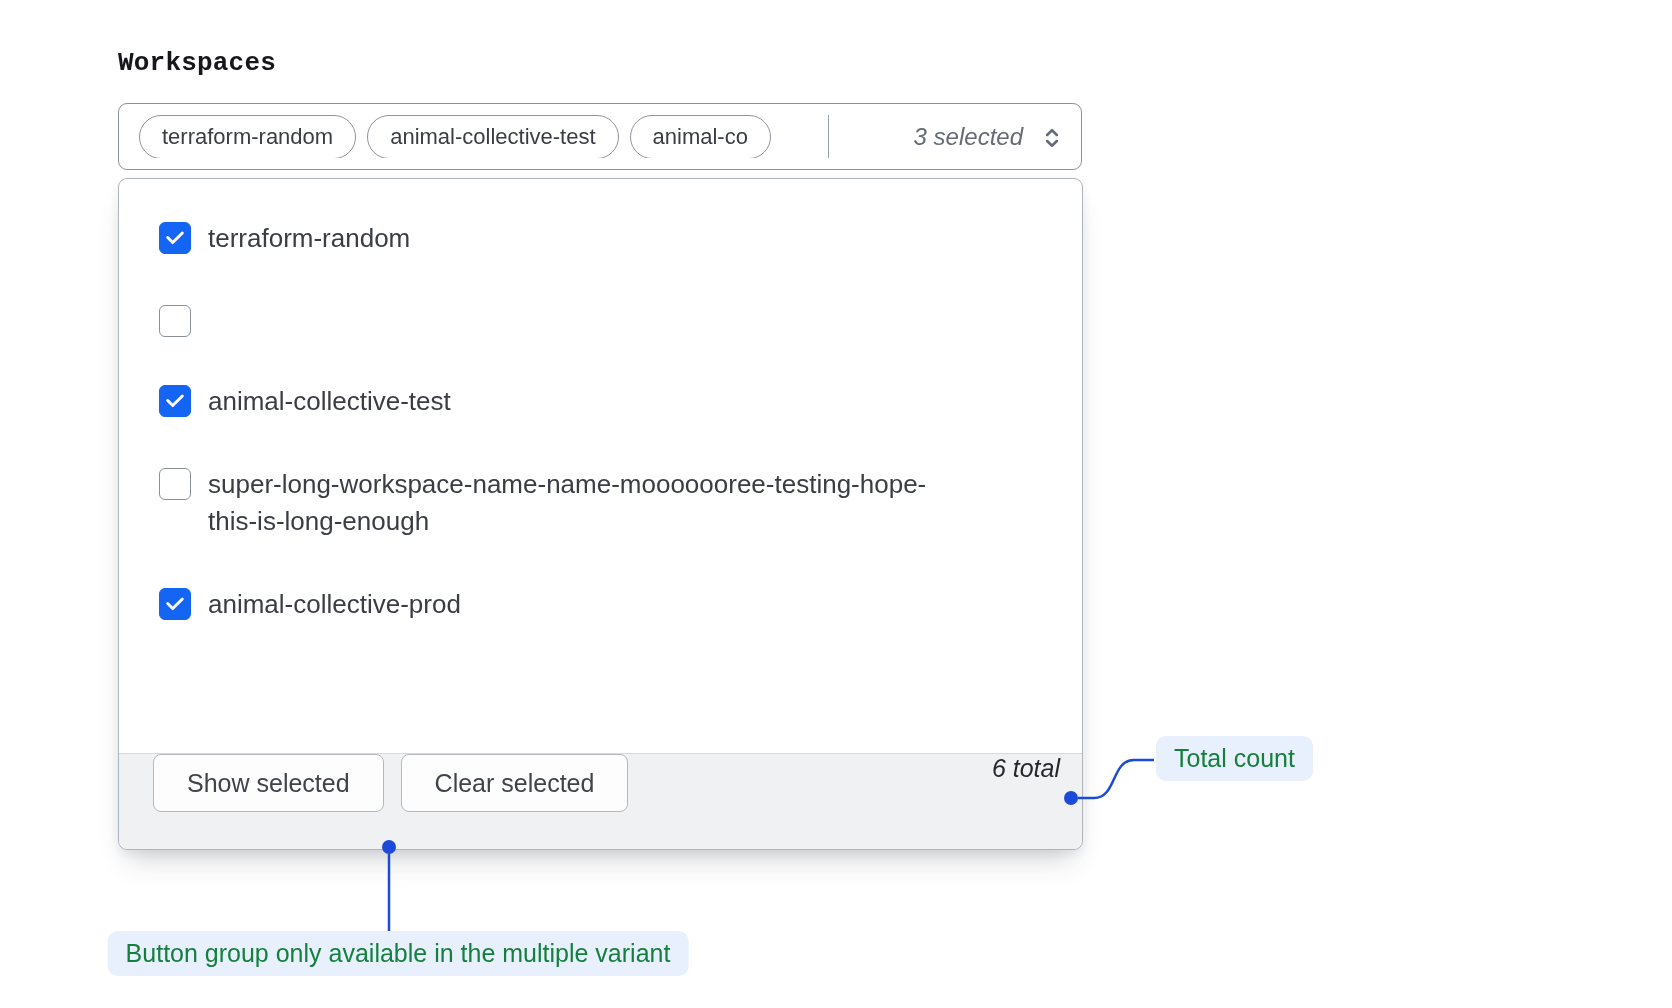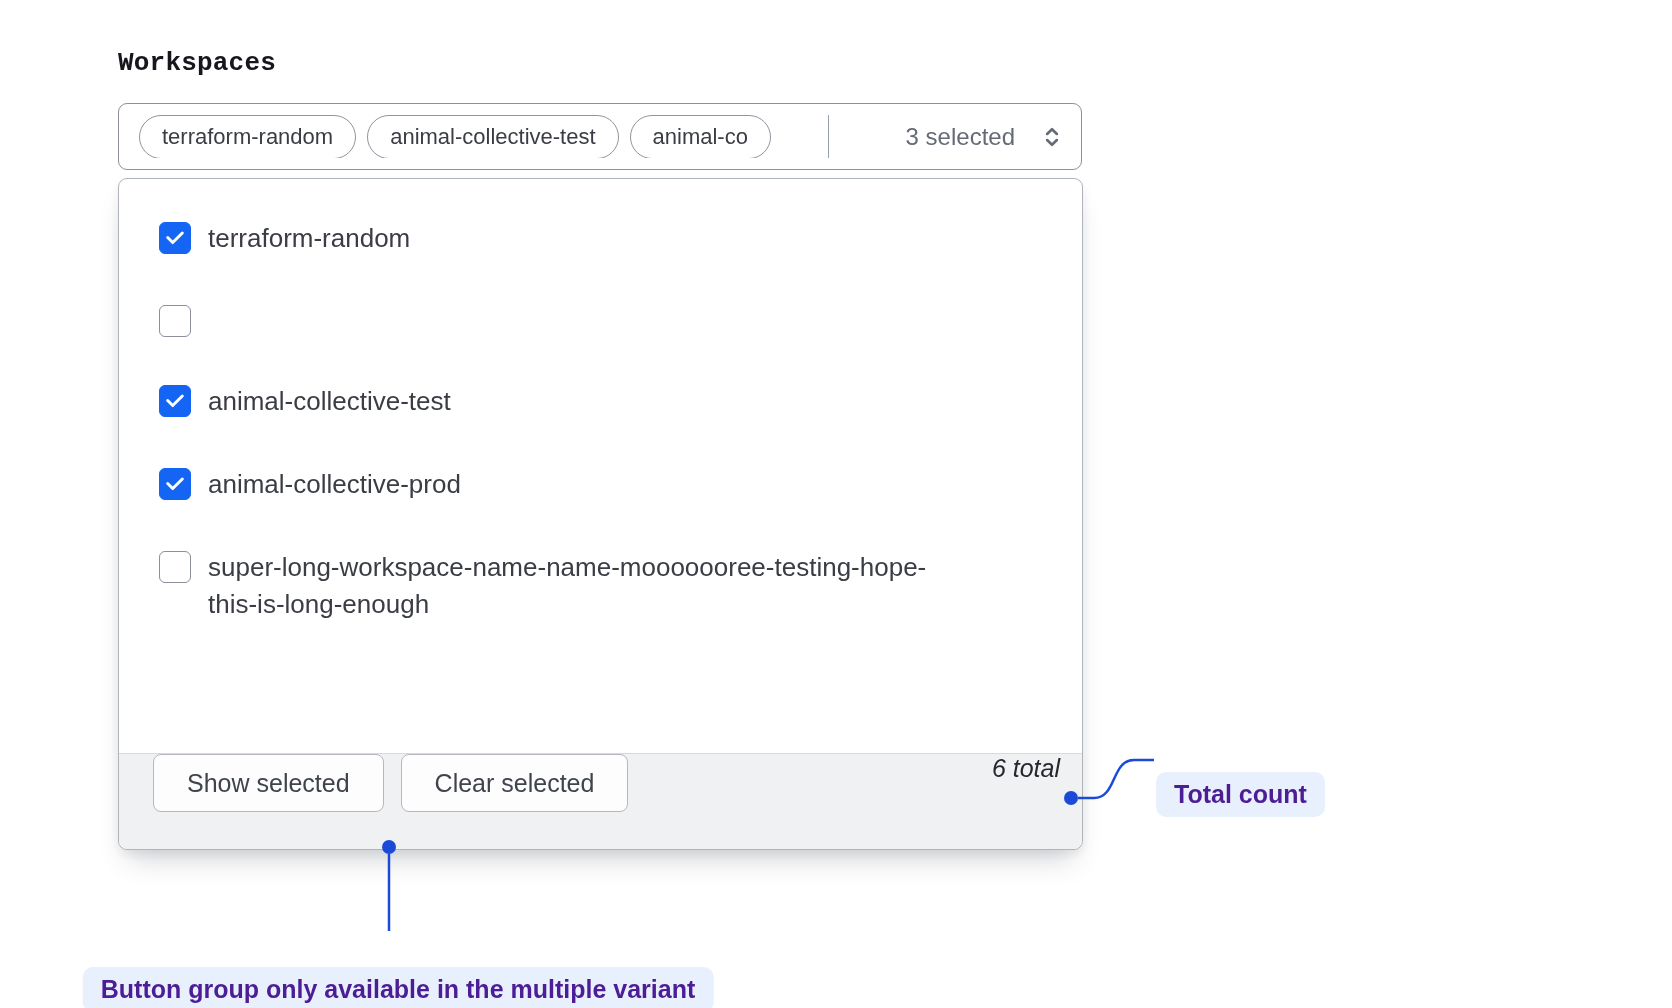--- a/index.html
+++ b/index.html
@@ -22,22 +22,22 @@
     margin-left: 20px; width: 690px; height: 43px; flex: none;
     display: flex; align-items: center; gap: 11px;
     overflow: hidden; border-right: 1px solid #9aa0a8;
   }
   .tag {
     flex: none; white-space: nowrap;
     padding: 8px 22px; border: 1px solid #8f949d; border-radius: 999px;
     font-size: 22px; color: #3b3d45; background: #fff;
   }
   .summary {
-    margin-left: auto; display: flex; align-items: center; gap: 24px;
-    padding-right: 16px; color: #656a76; font-size: 24px;
+    margin-left: auto; display: flex; align-items: flex-end; gap: 16px;
+    padding-right: 16px; color: #656a76; font-size: 24px; font-style: italic;
   }
   .chevrons { width: 26px; height: 26px; display: block; }
 
   
   .dropdown {
     position: absolute; left: 118px; top: 178px; width: 965px; height: 672px;
     background: #fff; border: 1px solid #b0b4bb; border-radius: 9px;
     box-shadow: 0 18px 26px -10px rgba(42,48,64,0.22), 0 4px 10px rgba(42,48,64,0.07);
   }
   .listbox { padding: 18px 24px 0 40px; }
@@ -66,23 +66,22 @@
     font-size: 25px; color: #3f434b; background: #fdfdfe;
     border: 1px solid #b5b8bf; border-radius: 8px; cursor: pointer;
   }
   .footer-btn + .footer-btn { margin-left: 17px; }
   .total-count { margin-left: auto; font-size: 25px; color: #24272e; font-style: italic; }
 
   
   .annotation-overlay { position: absolute; left: 0; top: 0; width: 1672px; height: 1008px; pointer-events: none; }
   .annotation-pill {
     position: absolute; padding: 8px 18px; border-radius: 10px;
-    background: #e8f0fd; color: #4c1d95; font-size: 25px; font-weight: 700;
+    background: #e8f0fd; color: #15803d; font-size: 25px; font-weight: 400;
     white-space: nowrap;
-    margin-top: 36px;
   }
   .pill-total-count { left: 1156px; top: 736px; }
   .pill-button-group { left: 398px; top: 931px; transform: translateX(-50%); }
 </style>
 </head>
 <body>
 
 <div class="field-label">Workspaces</div>
 
 <div class="trigger">
@@ -121,35 +120,35 @@
 
     <div class="option checked">
       <span class="checkbox">
         <svg viewBox="0 0 24 24" fill="none" stroke="#ffffff" stroke-width="3.2" stroke-linecap="round" stroke-linejoin="round">
             <polyline points="20,6.5 9.5,17 4,11.5"></polyline>
           </svg>
       </span>
       <span class="option-label">animal-collective-test</span>
     </div>
 
+    <div class="option">
+      <span class="checkbox">
+        
+      </span>
+      <span class="option-label">super-long-workspace-name-name-mooooooree-testing-hope-
+this-is-long-enough</span>
+    </div>
+
     <div class="option checked">
       <span class="checkbox">
         <svg viewBox="0 0 24 24" fill="none" stroke="#ffffff" stroke-width="3.2" stroke-linecap="round" stroke-linejoin="round">
             <polyline points="20,6.5 9.5,17 4,11.5"></polyline>
           </svg>
       </span>
       <span class="option-label">animal-collective-prod</span>
-    </div>
-
-    <div class="option">
-      <span class="checkbox">
-        
-      </span>
-      <span class="option-label">super-long-workspace-name-name-mooooooree-testing-hope-
-this-is-long-enough</span>
     </div>
 
   </div>
 
   <div class="dropdown-footer">
     <button class="footer-btn">Show selected</button>
     <button class="footer-btn">Clear selected</button>
     <span class="total-count">6 total</span>
   </div>
 </div>

